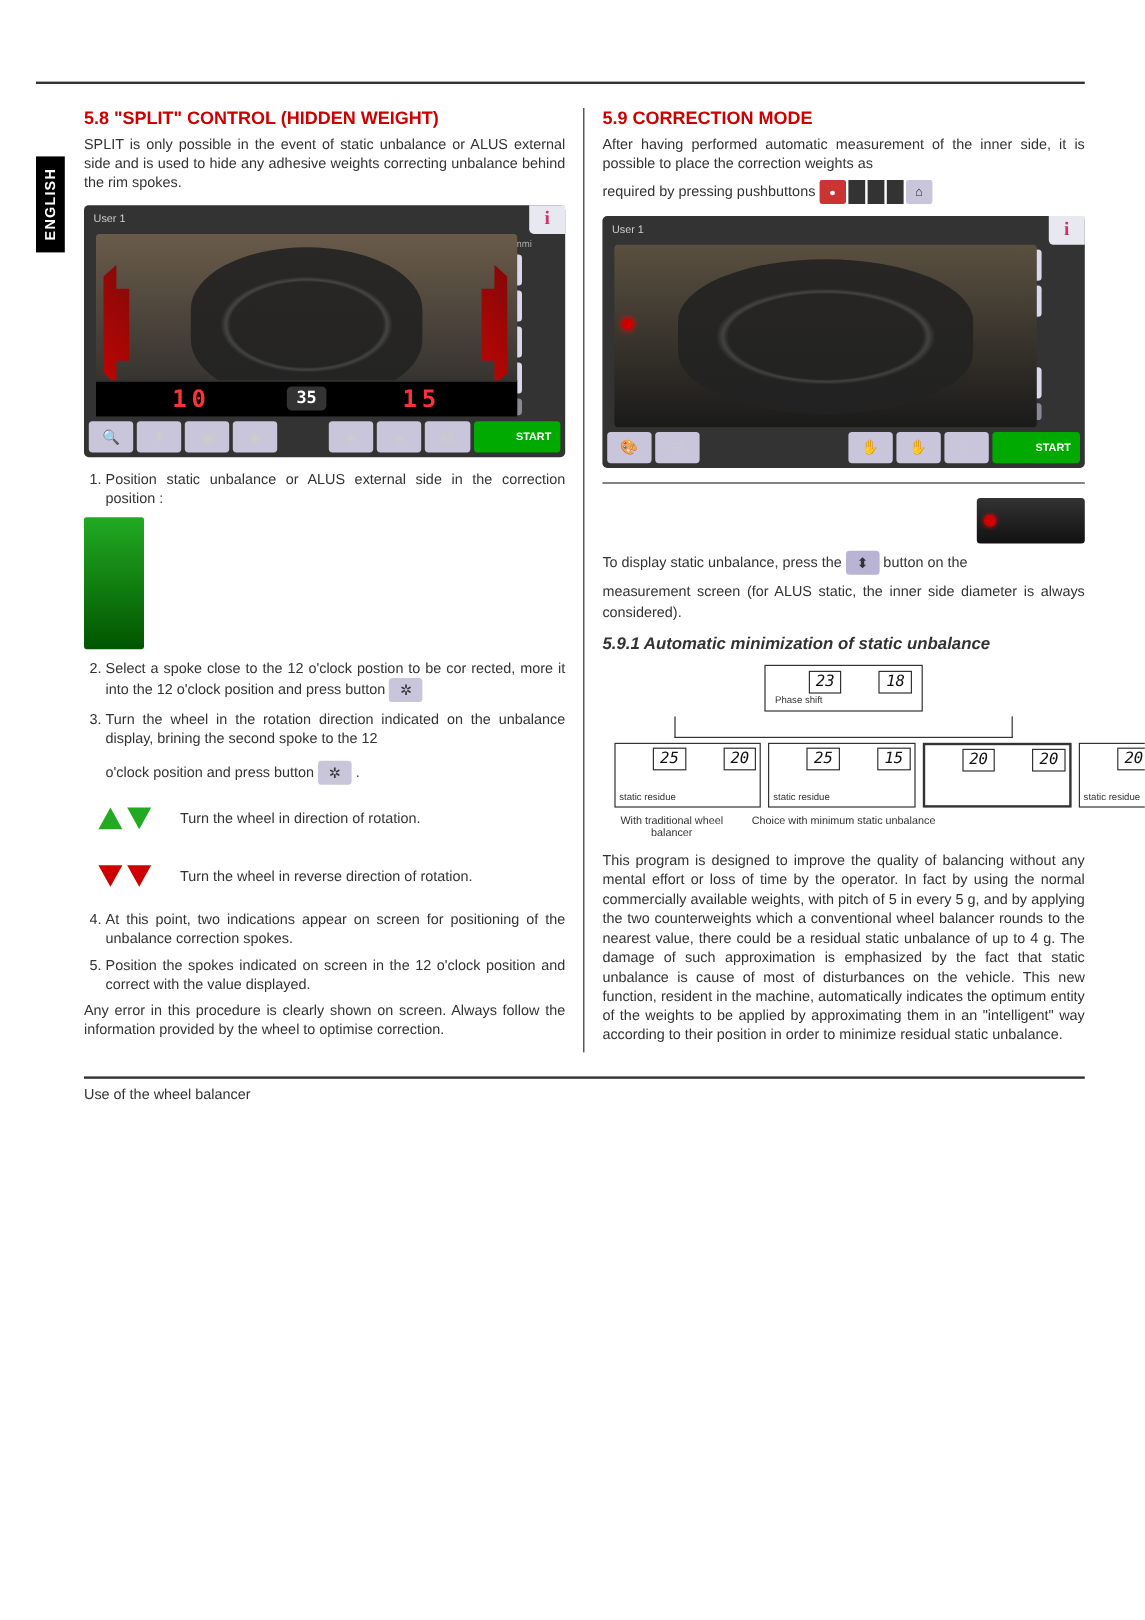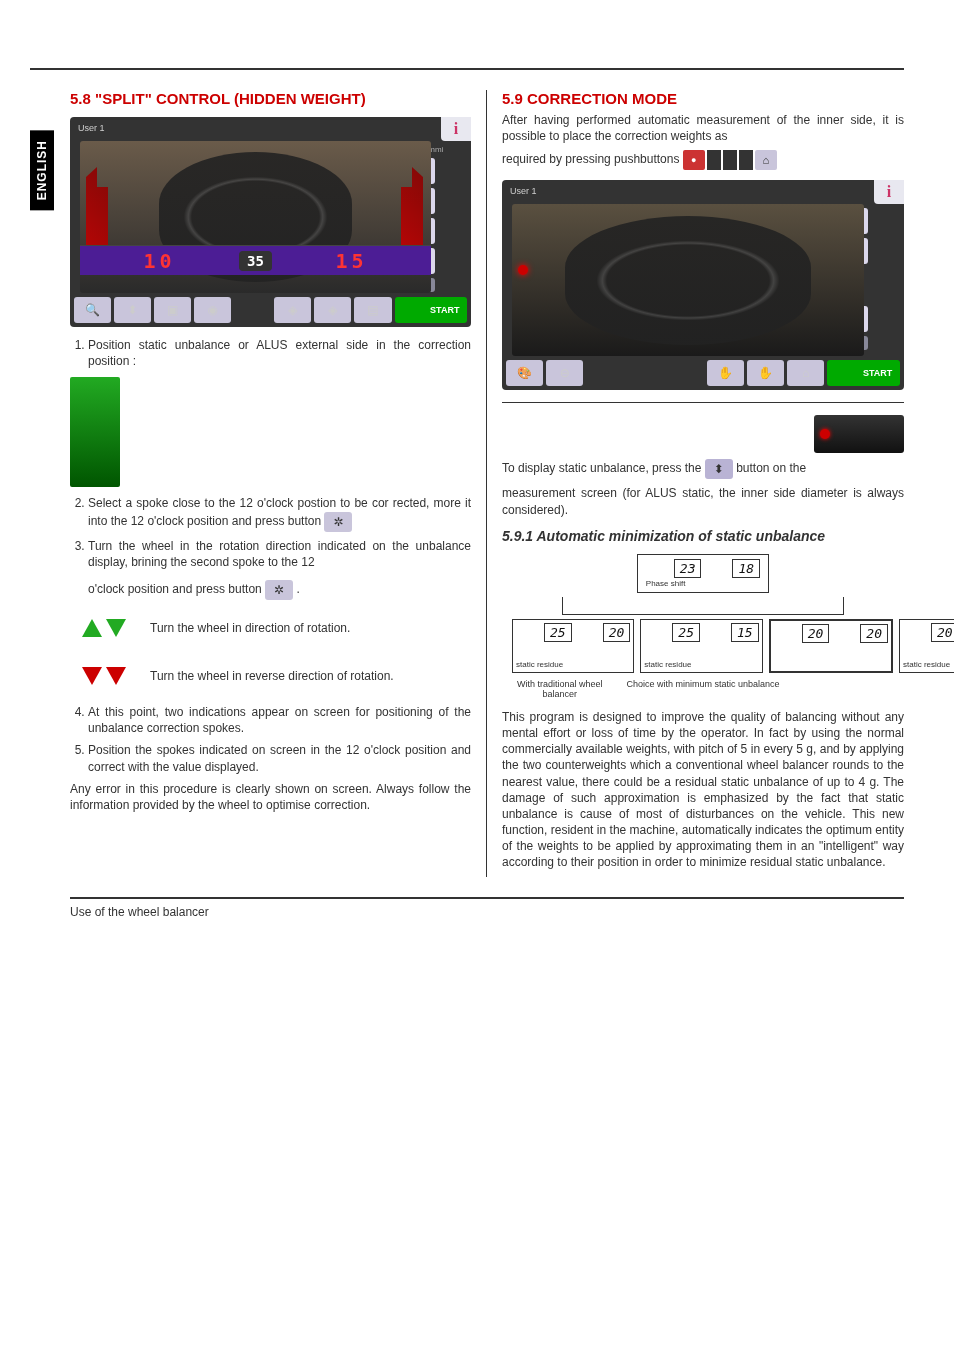--- a/index.html
+++ b/index.html
@@ -114,23 +114,23 @@
   .wheel-silhouette {
     width: 55%; height: 85%;
     background: radial-gradient(ellipse 60% 50% at 50% 50%, #222 55%, #444 58%, #222 62%);
     border-radius: 50%/40%;
     opacity: 0.9;
   }
   .red-arrows-l { position:absolute; left:6px; top:50%; transform:translateY(-50%); width:22px; height:100px; background:linear-gradient(45deg,#c00,#800);clip-path:polygon(0 10%,50% 0,50% 20%,100% 20%,100% 80%,50% 80%,50% 100%,0 90%); opacity:.9;}
   .red-arrows-r { position:absolute; right:8px; top:50%; transform:translateY(-50%); width:22px; height:100px; background:linear-gradient(45deg,#c00,#800);clip-path:polygon(0 20%,50% 20%,50% 0,100% 10%,100% 90%,50% 100%,50% 80%,0 80%);opacity:.9;}
   .screen-values {
     position: absolute;
-    bottom: 52px; left: 10px; right: 40px;
+    bottom: 34px; left: 10px; right: 40px;
     height: 30px;
-    background: #4c1d95;
+    background: #000000;
     display:flex; align-items:center; color:#f33; font-family:monospace; border-top:1px solid #444;
   }
   .val-box { flex:1; text-align:center; font-size:20px; font-weight:bold; letter-spacing:4px; color:#f33; }
   .val-mid { background:#333; color:#fff; font-size:14px; font-weight:bold; padding:2px 8px; border-radius:4px;}
   .screen-toolbar {
     position: absolute;
     bottom: 4px; left: 4px; right: 4px;
     height: 26px;
     display:flex; gap:3px;
   }
@@ -196,20 +196,21 @@
 </head>
 <body>
 
 <div class="page-header"></div>
 <div class="side-tab">ENGLISH</div>
 
 <div class="content">
 
   <div class="col col-left">
     <h2>5.8    "SPLIT" CONTROL (HIDDEN WEIGHT)</h2>
+    <p>SPLIT is only possible in the event of static unbalance or ALUS external side and is used to hide any adhesive weights correcting unbalance behind the rim spokes.</p>
 
     <div class="screen">
       <span class="screen-lbl">User 1</span>
       <div class="screen-info">i</div>
       <div class="screen-sidebar">
         <div style="font-size:8px;text-align:center;color:#aaa">grammi</div>
         <div class="sb-btn">⊖</div>
         <div class="sb-btn">✲</div>
         <div class="sb-btn">◎</div>
         <div class="sb-btn">⇥⇤</div>

